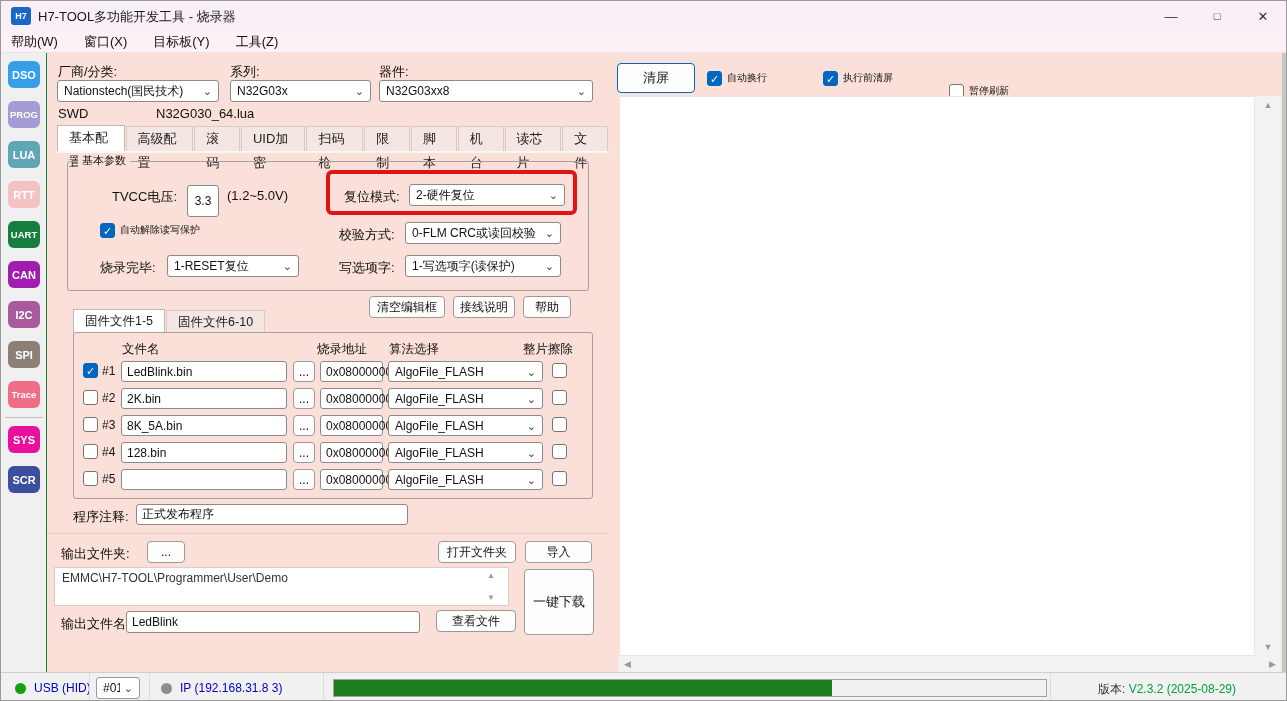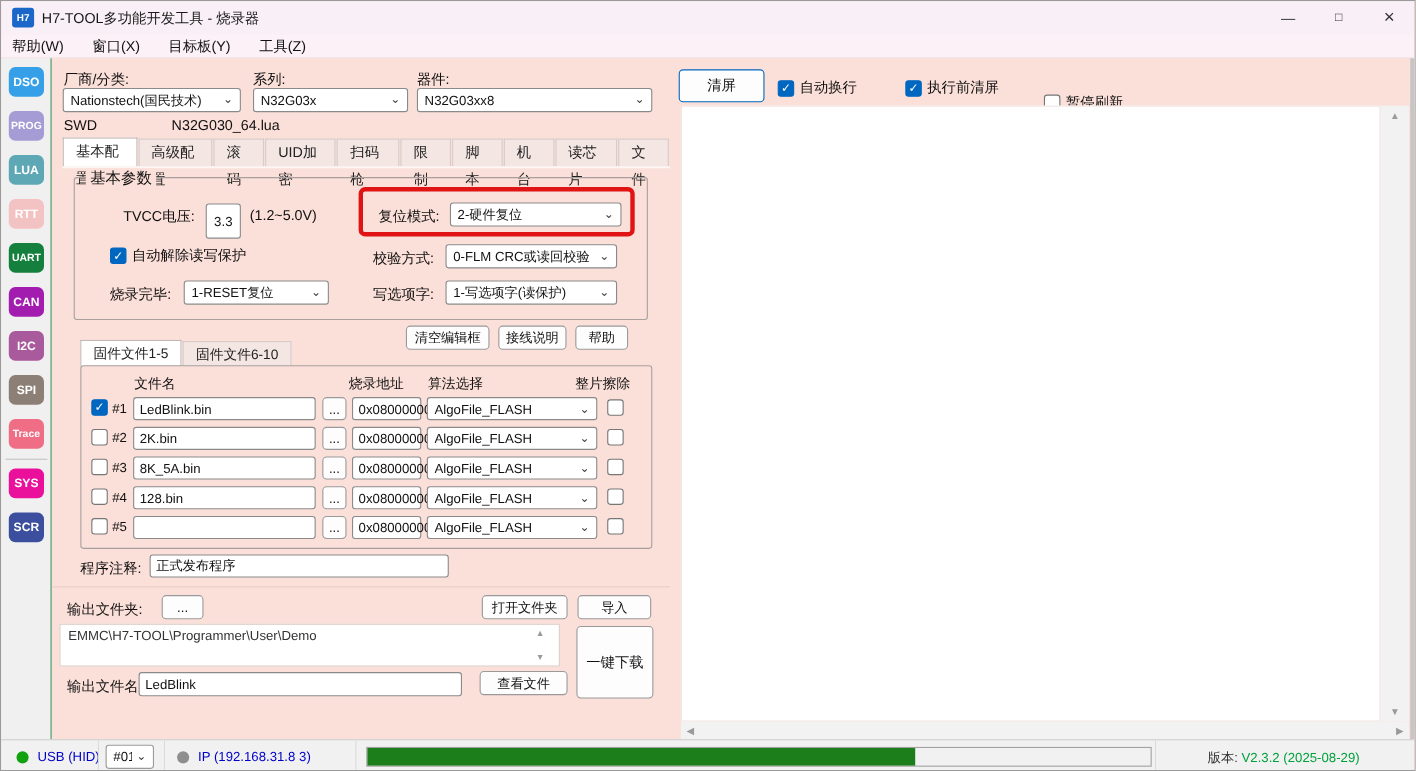--- a/index.html
+++ b/index.html
@@ -32,28 +32,28 @@
   .combo .combo-val { flex:1; overflow:hidden; white-space:nowrap; }
   .combo .chev { color:#444; font-size:11px; margin-left:4px; line-height:10px; }
 
   .tabstrip { position:absolute; display:flex; align-items:flex-end; border-bottom:2px solid #fcf6f4; }
   .tab { height:25px; line-height:24px; padding:0 11px; font-size:13px; color:#222; background:#f3e6e3; border:1px solid #d8cbc8; border-bottom:none; margin-right:1px; }
   .tab.active { background:#fff; height:26px; border-color:#c4b8b5; }
   .tabstrip.small .tab { height:23px; line-height:22px; font-size:12.5px; }
   .tabstrip.small .tab.active { height:24px; }
 
   .groupbox { position:absolute; border:1px solid #a8a09e; border-radius:3px; }
-  .groupbox .legend { position:absolute; top:-9px; left:10px; background:#fbdfd9; padding:0 4px; font-size:14px; color:#111; }
+  .groupbox .legend { position:absolute; top:-9px; left:10px; background:#fbdfd9; padding:0 4px; font-size:11px; color:#111; }
 
   .txt-input { position:absolute; background:#fff; border:1px solid #8a8a8a; border-radius:3px; font-size:12px; color:#111; padding:0 5px; display:flex; align-items:center; }
 
   .cb { width:15px; height:15px; border:1px solid #767676; background:#fff; border-radius:3px; display:inline-block; flex:0 0 auto; }
   .cb.on { background:#0067c0; border-color:#0067c0; }
   .cb.on::after { content:"✓"; color:#fff; font-size:11px; display:block; text-align:center; line-height:14px; }
-  .cb-row { position:absolute; display:flex; align-items:center; gap:5px; font-size:13px; color:#111; }
+  .cb-row { position:absolute; display:flex; gap:5px; font-size:10px; color:#111; }
 
   .btn { position:absolute; background:#fdfdfd; border:1px solid #9a9a9a; border-radius:4px; font-size:12px; color:#111; display:flex; align-items:center; justify-content:center; }
 
   .red-box { position:absolute; border:4px solid #e01414; border-radius:6px; }
 
   .fw-header { position:absolute; font-size:12.5px; color:#111; white-space:nowrap; }
   .fw-row-idx { position:absolute; font-size:12px; color:#111; }
 
   .path-box { position:absolute; background:#fff; border:1px solid #ddccc7; font-size:12px; color:#333; padding:3px 7px; }
   .path-arrows { position:absolute; display:flex; flex-direction:column; justify-content:space-between; align-items:center; color:#9a9a9a; font-size:8px; }

